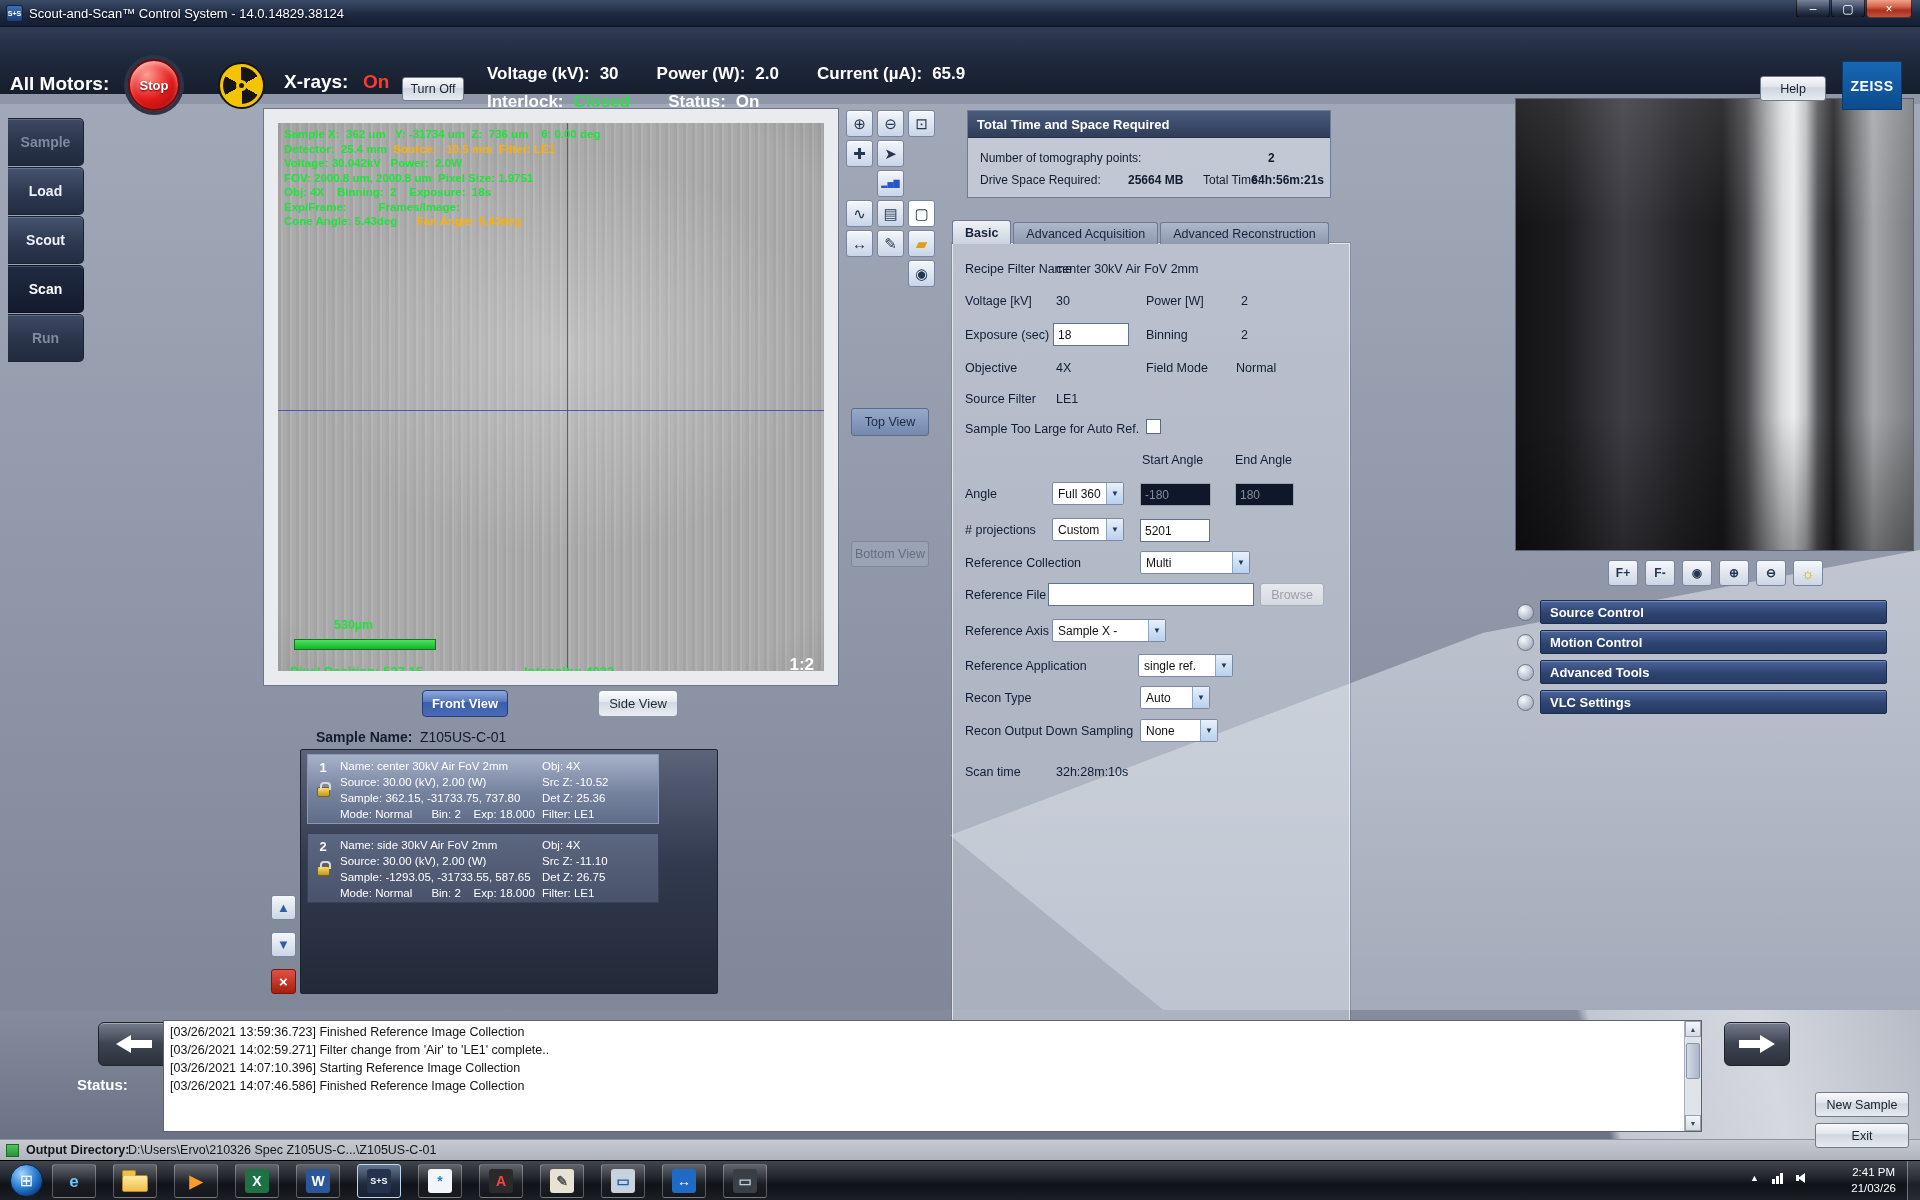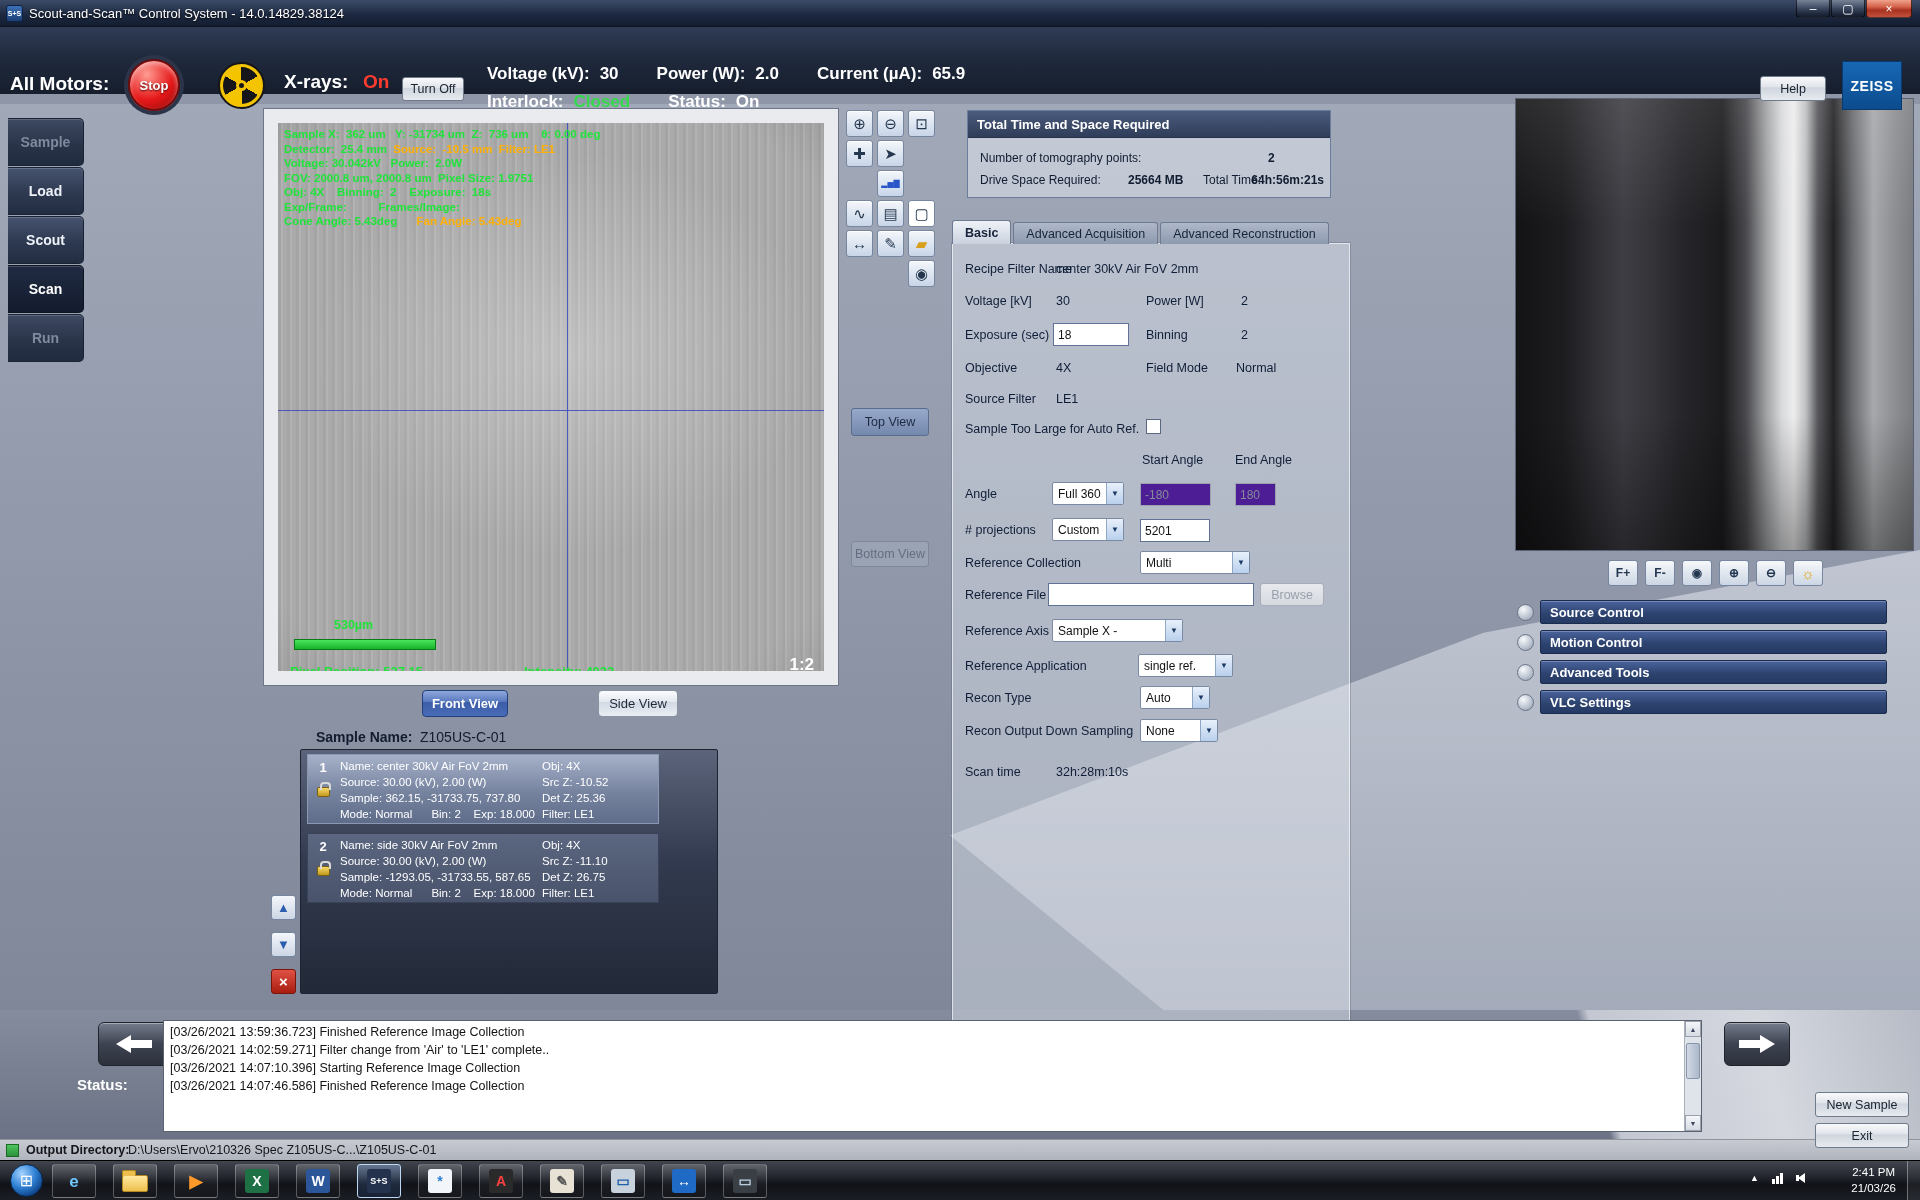--- a/index.html
+++ b/index.html
@@ -98,21 +98,21 @@
 .sum-item{position:absolute;font-size:12px;color:#101c30;white-space:nowrap}
 .sum-val{font-weight:bold}
 
 
 .tabstrip{position:absolute;left:952px;top:220px;height:24px;display:flex;align-items:flex-end;z-index:3}
 .tab{display:flex;align-items:center;padding:0 12px;height:22px;font-size:12.5px;color:#17233a;background:linear-gradient(#aeb8c9,#8d99ae);border:1px solid #6d7a91;border-bottom:none;border-radius:3px 3px 0 0;margin-right:2px}
 .tab.active{background:linear-gradient(#eff2f7,#cad2df);height:24px;font-weight:bold}
 .form-panel{position:absolute;left:952px;top:243px;width:398px;height:786px;background:rgba(228,233,241,.42);border:1px solid rgba(250,252,255,.65);box-shadow:0 0 0 1px rgba(90,100,120,.35);z-index:2}
 .flabel,.fvalue{position:absolute;font-size:12.5px;color:#0f1e38;white-space:nowrap}
 .tinput{position:absolute;height:23px;background:#fff;border:1px solid #5f7296;font-size:12px;padding:0 4px;color:#111;display:flex;align-items:center}
-.tinput.disabled{background:#4c1d95;color:#868c97;border-color:#9aa2af}
+.tinput.disabled{background:#0f172a;color:#868c97;border-color:#9aa2af}
 .combo{position:absolute;height:23px;background:#fff;border:1px solid #7a8aa4;border-radius:2px;display:flex;align-items:center;font-size:12px;color:#111;overflow:hidden}
 .combo-val{flex:1;padding:0 5px;white-space:nowrap;overflow:hidden}
 .combo-arrow{width:17px;height:100%;display:grid;place-items:center;font-size:8px;color:#1c3a66;background:linear-gradient(#e8f0fb,#b9d0ec);border-left:1px solid #8fa6c4}
 .checkbox{position:absolute;width:15px;height:15px;background:#fff;border:1px solid #5a6activity880;border:1px solid #5a6880}
 .browse{position:absolute;width:64px;height:23px}
 
 
 .camera-view{position:absolute;left:1515px;top:98px;width:399px;height:453px;border:1px solid #5a6175;z-index:2;background:
  linear-gradient(180deg,rgba(255,255,255,.10),rgba(0,0,0,0) 28%),
  linear-gradient(0deg,rgba(0,0,0,.35),rgba(0,0,0,0) 30%),
@@ -408,21 +408,21 @@
   <span class="flabel" style="left:282px;top:209px">End Angle</span>
 
   <span class="flabel" style="left:12px;top:243px">Angle</span>
   <div class="combo" style="left:99px;top:238px;width:72px">
       <span class="combo-val">Full 360</span>
       <span class="combo-arrow">▼</span>
     </div>
   <div class="tinput disabled" style="left:187px;top:239px;width:71px">
       <span>-180</span>
     </div>
-  <div class="tinput disabled" style="left:282px;top:239px;width:41px">
+  <div class="tinput disabled" style="left:282px;top:239px;width:59px">
       <span>180</span>
     </div>
 
   <span class="flabel" style="left:12px;top:279px"># projections</span>
   <div class="combo" style="left:99px;top:274px;width:72px">
       <span class="combo-val">Custom</span>
       <span class="combo-arrow">▼</span>
     </div>
   <div class="tinput" style="left:187px;top:275px;width:70px">
       <span>5201</span>
@@ -436,21 +436,21 @@
 
   <span class="flabel" style="left:12px;top:344px">Reference File</span>
   <div class="tinput" style="left:95px;top:339px;width:206px">
       <span></span>
     </div>
   <div class="win7-btn disabled browse" style="left:307px;top:339px">
       <span>Browse</span>
     </div>
 
   <span class="flabel" style="left:12px;top:380px">Reference Axis</span>
-  <div class="combo" style="left:99px;top:375px;width:131px">
+  <div class="combo" style="left:99px;top:375px;width:114px">
       <span class="combo-val">Sample X -</span>
       <span class="combo-arrow">▼</span>
     </div>
 
   <span class="flabel" style="left:12px;top:415px">Reference Application</span>
   <div class="combo" style="left:185px;top:410px;width:95px">
       <span class="combo-val">single ref.</span>
       <span class="combo-arrow">▼</span>
     </div>
 

